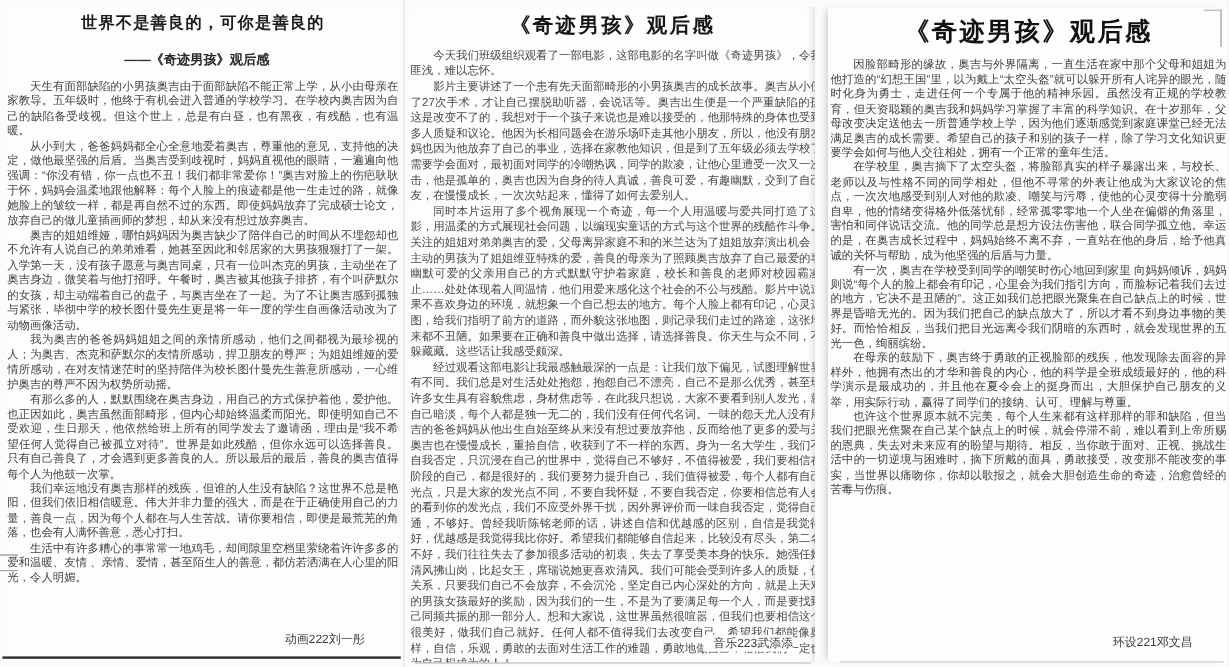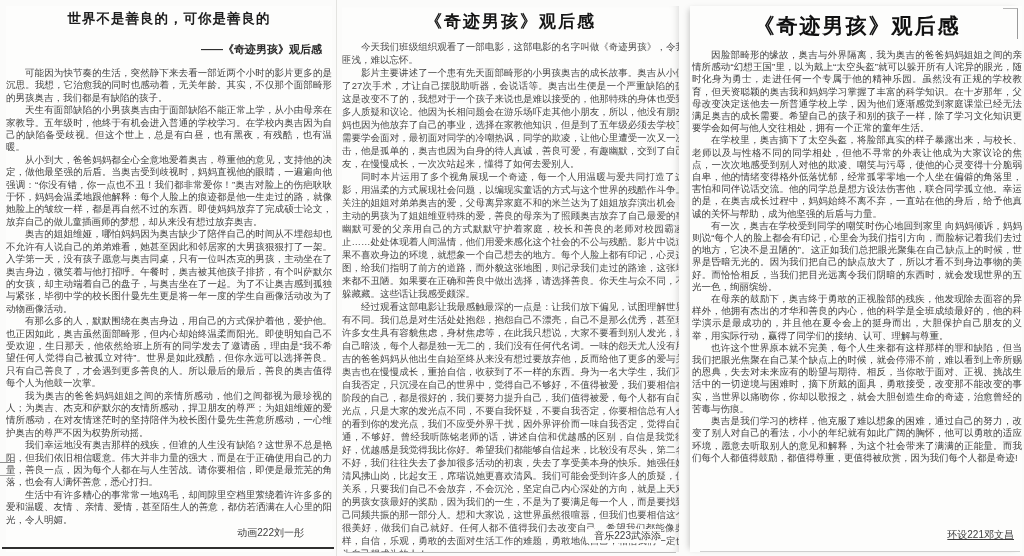--- a/index.html
+++ b/index.html
@@ -23,37 +23,37 @@
   .page--1 .essay-body{font-size:9.5px;line-height:12.4px;color:#424242;}
   .page--2 .essay-body{width:362px;font-size:9.5px;line-height:13.0px;color:#474747;}
   .page--3 .essay-body{font-size:9.5px;line-height:12.2px;color:#404040;}
   .essay-body p{margin:0;text-indent:2em;}
   .t1-title{
     font-size:13.5px;font-weight:bold;color:#1c1c1c;
     text-align:center;letter-spacing:1px;margin:4px 0 0 0;
   }
   .t1-subtitle{
     font-size:11px;font-weight:bold;color:#2a2a2a;
-    text-align:right;margin:14px 10px 10px 0;
+    text-align:center;margin:14px 10px 10px 0;
   }
   .t2-title{
     font-size:17px;font-weight:bold;color:#161616;
     text-align:center;letter-spacing:2px;margin:4px 0 7px 0;
   }
   .t3-title{
     font-size:21px;font-weight:bold;color:#111;
     text-align:center;letter-spacing:2px;margin:6px 0 9px 0;
   }
   .signature{
     position:absolute;font-size:10px;color:#3c3c3c;
     background:#fdfdfc;padding-left:8px;
   }
   .sig-1{right:28px;bottom:12px;}
   .sig-2{right:18px;bottom:9px;}
-  .sig-3{right:8px;bottom:10px;text-decoration:underline;}
+  .sig-3{right:28px;bottom:10px;}
   
   .edge{position:absolute;background:#3a3a3a;}
   .edge--p1-bottom{left:2px;top:547px;width:332px;height:2px;background:#2f2f2f;}
   .edge--p2-bottom{left:346px;top:552px;width:330px;height:1px;background:#bdbdbd;}
   .edge--p3-bottom{left:700px;top:551px;width:320px;height:1px;background:#cfcfcf;}
   .gap-line{position:absolute;top:0;bottom:0;width:1px;background:#e3e3e0;}
   .gap-line--a{left:336px;}
   .corner-mark{position:absolute;right:6px;top:8px;width:14px;height:30px;
     border-right:1px solid #9a9a9a;border-top:1px solid #b5b5b5;}
   .fold-marks{position:absolute;left:0;top:462px;width:15px;height:12px;
@@ -63,26 +63,25 @@
 <body>
 
 <div class="scan">
 
   <div class="gap-line gap-line--a"></div>
 
   <div class="page page--1">
     <h1 class="t1-title">世界不是善良的，可你是善良的</h1>
     <div class="t1-subtitle">——《奇迹男孩》观后感</div>
     <div class="essay-body">
-      <p>可能因为快节奏的生活，突然静下来去看一部近两个小时的影片更多的是沉思。我想，它治愈我的同时也感动着，无关年龄。其实，不仅那个面部畸形的男孩奥吉，我们都是有缺陷的孩子。</p>
       <p>天生有面部缺陷的小男孩奥吉由于面部缺陷不能正常上学，从小由母亲在家教导。五年级时，他终于有机会进入普通的学校学习。在学校内奥吉因为自己的缺陷备受歧视。但这个世上，总是有白昼，也有黑夜，有残酷，也有温暖。</p>
       <p>从小到大，爸爸妈妈都全心全意地爱着奥吉，尊重他的意见，支持他的决定，做他最坚强的后盾。当奥吉受到歧视时，妈妈直视他的眼睛，一遍遍向他强调：“你没有错，你一点也不丑！我们都非常爱你！”奥吉对脸上的伤疤耿耿于怀，妈妈会温柔地跟他解释：每个人脸上的痕迹都是他一生走过的路，就像她脸上的皱纹一样，都是再自然不过的东西。即使妈妈放弃了完成硕士论文，放弃自己的做儿童插画师的梦想，却从来没有想过放弃奥吉。</p>
       <p>奥吉的姐姐维娅，哪怕妈妈因为奥吉缺少了陪伴自己的时间从不埋怨却也不允许有人说自己的弟弟难看，她甚至因此和邻居家的大男孩狠狠打了一架。入学第一天，没有孩子愿意与奥吉同桌，只有一位叫杰克的男孩，主动坐在了奥吉身边，微笑着与他打招呼。午餐时，奥吉被其他孩子排挤，有个叫萨默尔的女孩，却主动端着自己的盘子，与奥吉坐在了一起。为了不让奥吉感到孤独与紧张，毕彻中学的校长图什曼先生更是将一年一度的学生自画像活动改为了动物画像活动。</p>
+      <p>我为奥吉的爸爸妈妈姐姐之间的亲情所感动，他们之间都视为最珍视的人；为奥吉、杰克和萨默尔的友情所感动，捍卫朋友的尊严；为姐姐维娅的爱情所感动，在对友情迷茫时的坚持陪伴为校长图什曼先生善意所感动，一心维护奥吉的尊严不因为权势所动摇。</p>
       <p>有那么多的人，默默围绕在奥吉身边，用自己的方式保护着他，爱护他。也正因如此，奥吉虽然面部畸形，但内心却始终温柔而阳光。即使明知自己不受欢迎，生日那天，他依然给班上所有的同学发去了邀请函，理由是“我不希望任何人觉得自己被孤立对待”。世界是如此残酷，但你永远可以选择善良。只有自己善良了，才会遇到更多善良的人。所以最后的最后，善良的奥吉值得每个人为他鼓一次掌。</p>
-      <p>我为奥吉的爸爸妈妈姐姐之间的亲情所感动，他们之间都视为最珍视的人；为奥吉、杰克和萨默尔的友情所感动，捍卫朋友的尊严；为姐姐维娅的爱情所感动，在对友情迷茫时的坚持陪伴为校长图什曼先生善意所感动，一心维护奥吉的尊严不因为权势所动摇。</p>
       <p>我们幸运地没有奥吉那样的残疾，但谁的人生没有缺陷？这世界不总是艳阳，但我们依旧相信暖意。伟大并非力量的强大，而是在于正确使用自己的力量，善良一点，因为每个人都在与人生苦战。请你要相信，即便是最荒芜的角落，也会有人满怀善意，悉心打扫。</p>
       <p>生活中有许多糟心的事常常一地鸡毛，却间隙里空档里萦绕着许许多多的爱和温暖、友情 、亲情、爱情，甚至陌生人的善意，都仿若洒满在人心里的阳光，令人明媚。</p>
 
     </div>
     <div class="signature sig-1">动画222刘一彤</div>
   </div>
 
   <div class="page page--2">
     <h1 class="t2-title">《奇迹男孩》观后感</h1>
     <div class="essay-body">
@@ -90,26 +89,25 @@
       <p>影片主要讲述了一个患有先天面部畸形的小男孩奥吉的成长故事。奥吉从小便经历了27次手术，才让自己摆脱助听器，会说话等。奥吉出生便是一个严重缺陷的孩子，这是改变不了的，我想对于一个孩子来说也是难以接受的，他那特殊的身体也受到了很多人质疑和议论。他因为长相问题会在游乐场吓走其他小朋友，所以，他没有朋友，妈妈也因为他放弃了自己的事业，选择在家教他知识，但是到了五年级必须去学校了，他需要学会面对，最初面对同学的冷嘲热讽，同学的欺凌，让他心里遭受一次又一次的打击，他是孤单的，奥吉也因为自身的待人真诚，善良可爱，有趣幽默，交到了自己的朋友，在慢慢成长，一次次站起来，懂得了如何去爱别人。</p>
       <p>同时本片运用了多个视角展现一个奇迹，每一个人用温暖与爱共同打造了这部电影，用温柔的方式展现社会问题，以编现实童话的方式与这个世界的残酷作斗争。不受关注的姐姐对弟弟奥吉的爱，父母离异家庭不和的米兰达为了姐姐放弃演出机会，勇敢主动的男孩为了姐姐维亚特殊的爱，善良的母亲为了照顾奥吉放弃了自己最爱的事业，幽默可爱的父亲用自己的方式默默守护着家庭，校长和善良的老师对校园霸凌的制止……处处体现着人间温情，他们用爱来感化这个社会的不公与残酷。影片中说道，如果不喜欢身边的环境，就想象一个自己想去的地方。每个人脸上都有印记，心灵这张地图，给我们指明了前方的道路，而外貌这张地图，则记录我们走过的路途，这张地图从来都不丑陋。如果要在正确和善良中做出选择，请选择善良。你天生与众不同，不必躲躲藏藏。这些话让我感受颇深。</p>
       <p>经过观看这部电影让我最感触最深的一点是：让我们放下偏见，试图理解世界的所有不同。我们总是对生活处处抱怨，抱怨自己不漂亮，自己不是那么优秀，甚至现在有许多女生具有容貌焦虑，身材焦虑等，在此我只想说，大家不要看到别人发光，就觉得自己暗淡，每个人都是独一无二的，我们没有任何代名词。一味的怨天尤人没有用，奥吉的爸爸妈妈从他出生自始至终从来没有想过要放弃他，反而给他了更多的爱与关怀，奥吉也在慢慢成长，重拾自信，收获到了不一样的东西。身为一名大学生，我们不应该自我否定，只沉浸在自己的世界中，觉得自己不够好，不值得被爱，我们要相信在任何阶段的自己，都是很好的，我们要努力提升自己，我们值得被爱，每个人都有自己的闪光点，只是大家的发光点不同，不要自我怀疑，不要自我否定，你要相信总有人会真诚的看到你的发光点，我们不应受外界干扰，因外界评价而一味自我否定，觉得自己好普通，不够好。曾经我听陈铭老师的话，讲述自信和优越感的区别，自信是我觉得我很好，优越感是我觉得我比你好。希望我们都能够自信起来，比较没有尽头，第二名未必不好，我们往往失去了参加很多活动的初衷，失去了享受美本身的快乐。她强任她强，清风拂山岗，比起女王，席瑞说她更喜欢清风。我们可能会受到许多人的质疑，但没有关系，只要我们自己不会放弃，不会沉沦，坚定自己内心深处的方向，就是上天对勇敢的男孩女孩最好的奖励，因为我们的一生，不是为了要满足每一个人，而是要找到跟自己同频共振的那一部分人。想和大家说，这世界虽然很喧嚣，但我们也要相信这个世界很美好，做我们自己就好。任何人都不值得我们去改变自己，希望我们都能像奥吉那样，自信，乐观，勇敢的去面对生活工作的难题，勇敢地做自己，相信我们一定也会成为自己想成为的人！</p>
     </div>
     <div class="signature sig-2">音乐223武添添</div>
   </div>
 
   <div class="page page--3">
     <h1 class="t3-title">《奇迹男孩》观后感</h1>
     <div class="essay-body">
-      <p>因脸部畸形的缘故，奥吉与外界隔离，我为奥吉的爸爸妈妈姐姐之间的亲情所感动“幻想王国”里，以为戴上“太空头盔”就可以躲开所有人诧异的眼光，随时化身为勇士，走进任何一个专属于他的精神乐园。虽然没有正规的学校教育，但天资聪颖的奥吉我和妈妈学习掌握了丰富的科学知识。在十岁那年，父母改变决定送他去一所普通学校上学，因为他们逐渐感觉到家庭课堂已经无法满足奥吉的成长需要。希望自己的孩子和别的孩子一样，除了学习文化知识更要学会如何与他人交往相处，拥有一个正常的童年生活。</p>
+      <p>因脸部畸形的缘故，奥吉与外界隔离，一直生活在家中那个父母和姐姐为他打造的“幻想王国”里，以为戴上“太空头盔”就可以躲开所有人诧异的眼光，随时化身为勇士，走进任何一个专属于他的精神乐园。虽然没有正规的学校教育，但天资聪颖的奥吉我和妈妈学习掌握了丰富的科学知识。在十岁那年，父母改变决定送他去一所普通学校上学，因为他们逐渐感觉到家庭课堂已经无法满足奥吉的成长需要。希望自己的孩子和别的孩子一样，除了学习文化知识更要学会如何与他人交往相处，拥有一个正常的童年生活。</p>
       <p>在学校里，奥吉摘下了太空头盔，将脸部真实的样子暴露出来，与校长、老师以及与性格不同的同学相处，但他不寻常的外表让他成为大家议论的焦点，一次次地感受到别人对他的欺凌、嘲笑与污辱，使他的心灵变得十分脆弱自卑，他的情绪变得格外低落忧郁，经常孤零零地一个人坐在偏僻的角落里，害怕和同伴说话交流。他的同学总是想方设法伤害他，联合同学孤立他。幸运的是，在奥吉成长过程中，妈妈始终不离不弃，一直站在他的身后，给予他真诚的关怀与帮助，成为他坚强的后盾与力量。</p>
       <p>有一次，奥吉在学校受到同学的嘲笑时伤心地回到家里 向妈妈倾诉，妈妈则说“每个人的脸上都会有印记，心里会为我们指引方向，而脸标记着我们去过的地方，它决不是丑陋的”。这正如我们总把眼光聚集在自己缺点上的时候，世界是昏暗无光的。因为我们把自己的缺点放大了，所以才看不到身边事物的美好。而恰恰相反，当我们把目光远离令我们阴暗的东西时，就会发现世界的五光一色，绚丽缤纷。</p>
       <p>在母亲的鼓励下，奥吉终于勇敢的正视脸部的残疾，他发现除去面容的异样外，他拥有杰出的才华和善良的内心，他的科学是全班成绩最好的，他的科学演示是最成功的，并且他在夏令会上的挺身而出，大胆保护自己朋友的义举，用实际行动，赢得了同学们的接纳、认可、理解与尊重。</p>
       <p>也许这个世界原本就不完美，每个人生来都有这样那样的罪和缺陷，但当我们把眼光焦聚在自己某个缺点上的时候，就会停滞不前，难以看到上帝所赐的恩典，失去对未来应有的盼望与期待。相反，当你敢于面对、正视、挑战生活中的一切逆境与困难时，摘下所戴的面具，勇敢接受，改变那不能改变的事实，当世界以痛吻你，你却以歌报之，就会大胆创造生命的奇迹，治愈曾经的苦毒与伤痕。</p>
-      <p>奥吉是我们学习的榜样，他克服了难以想象的困难，通过自己的努力，改变了别人对自己的看法，小小的年纪就有如此广阔的胸怀，他可以勇敢的适应环境，愿意去听取别人的意见和解释，为这个社会带来了满满的正能量。而我们每个人都值得鼓励，都值得尊重，更值得被欣赏，因为我们每个人都是奇迹!</p>
     </div>
     <div class="signature sig-3">环设221邓文昌</div>
   </div>
 
   <div class="edge edge--p1-bottom"></div>
   <div class="edge edge--p2-bottom"></div>
   <div class="edge edge--p3-bottom"></div>
   <div class="corner-mark"></div>
   <div class="fold-marks"></div>
 </div>

